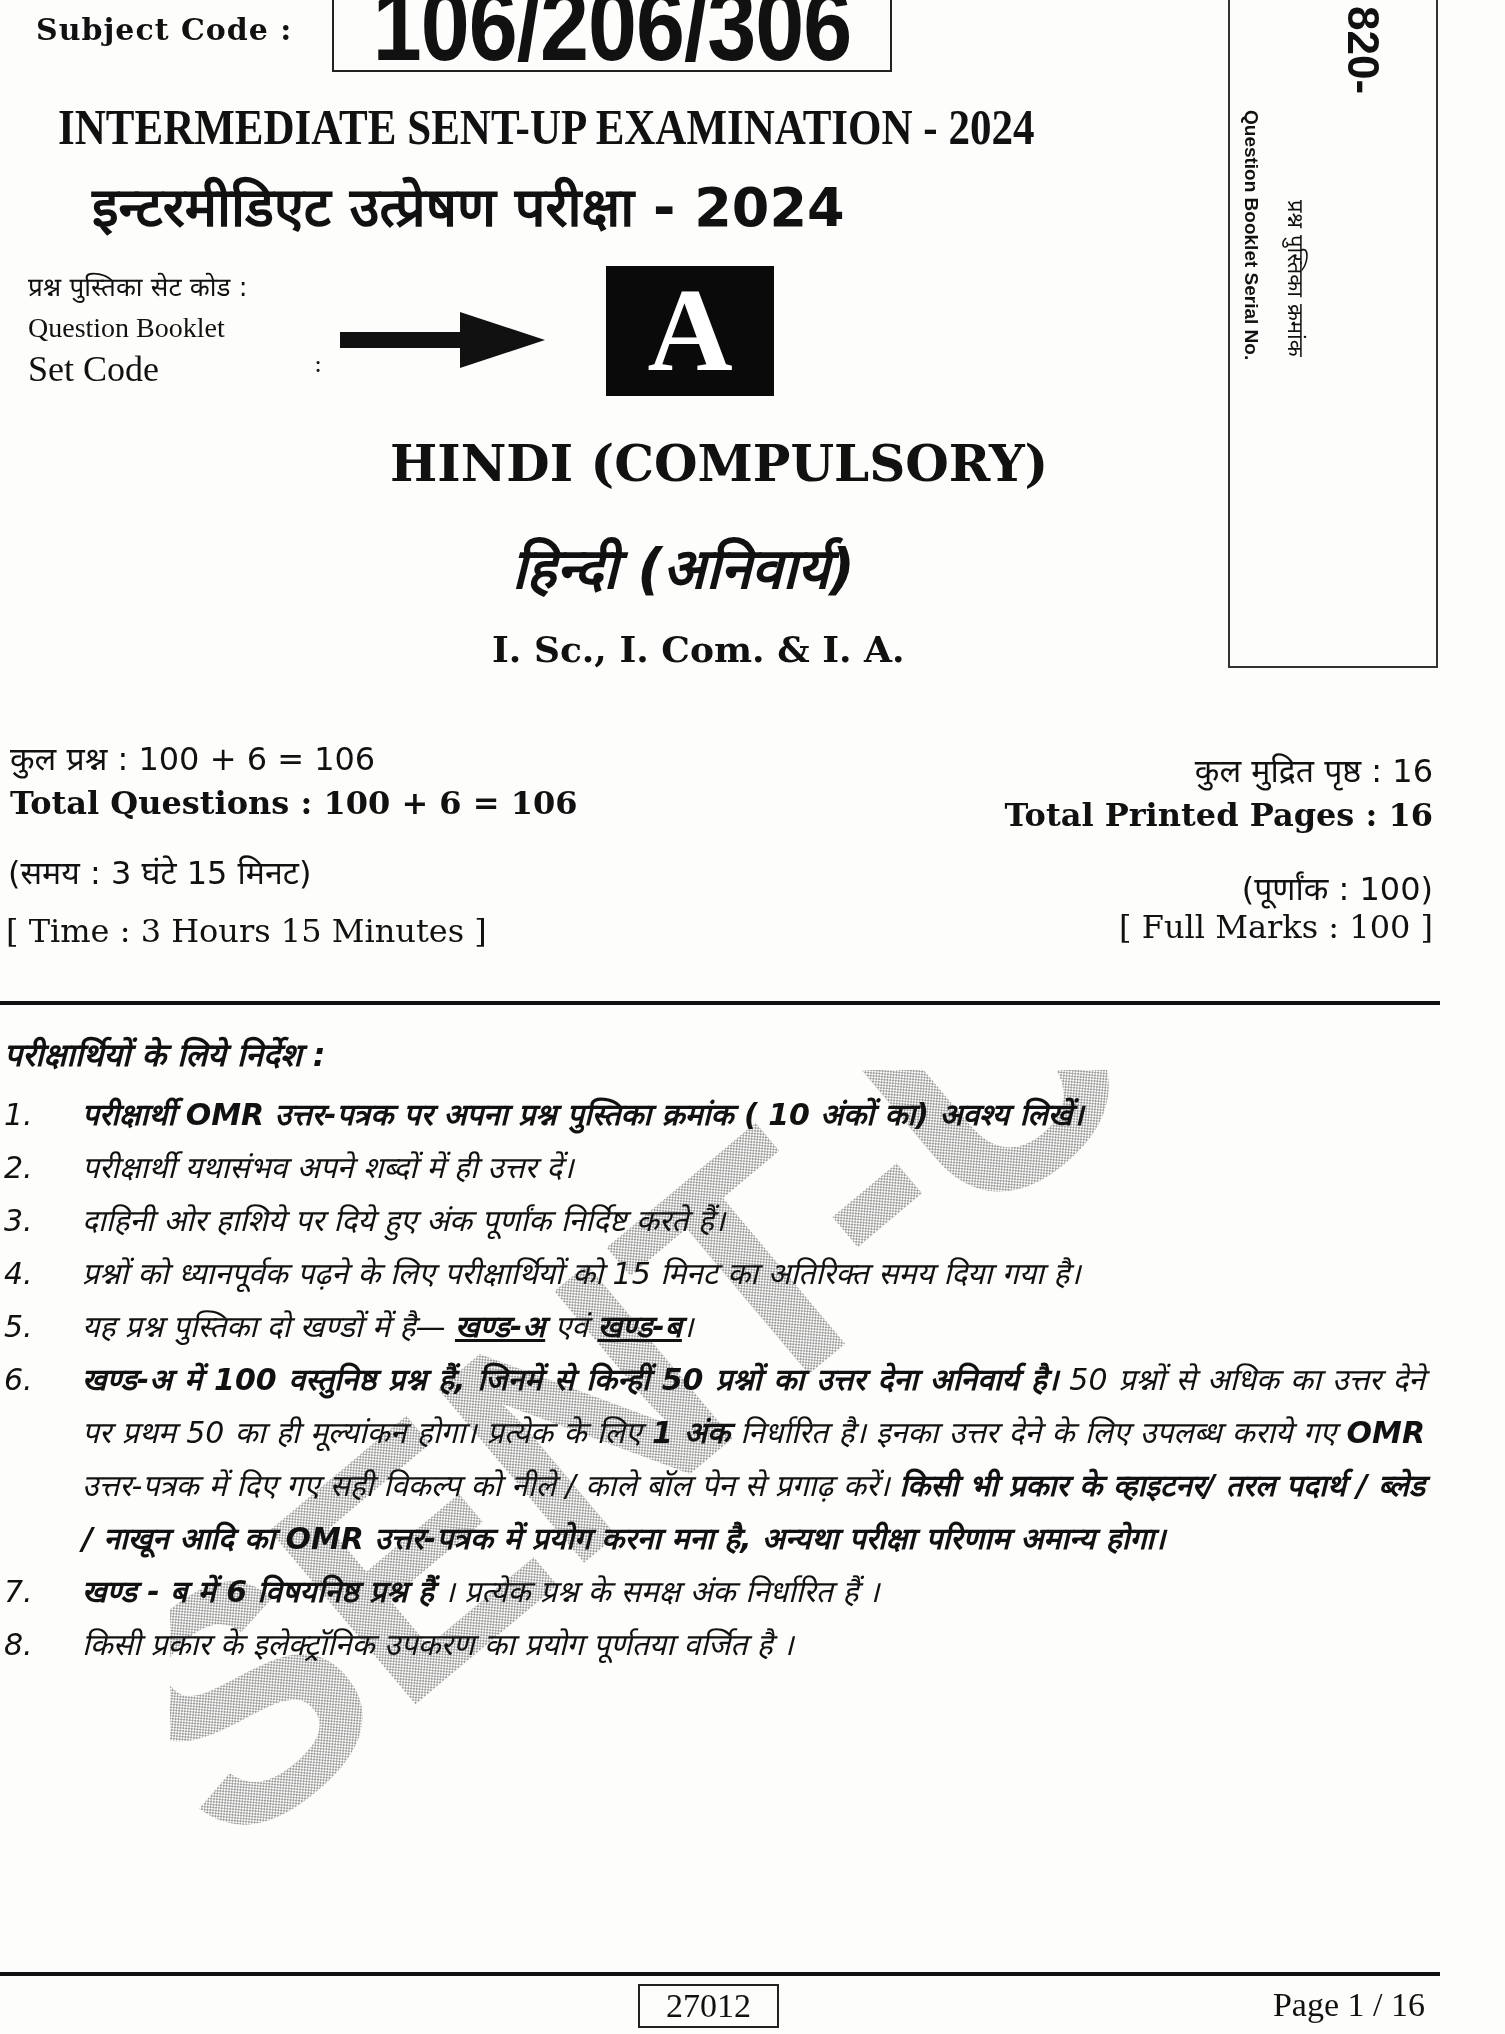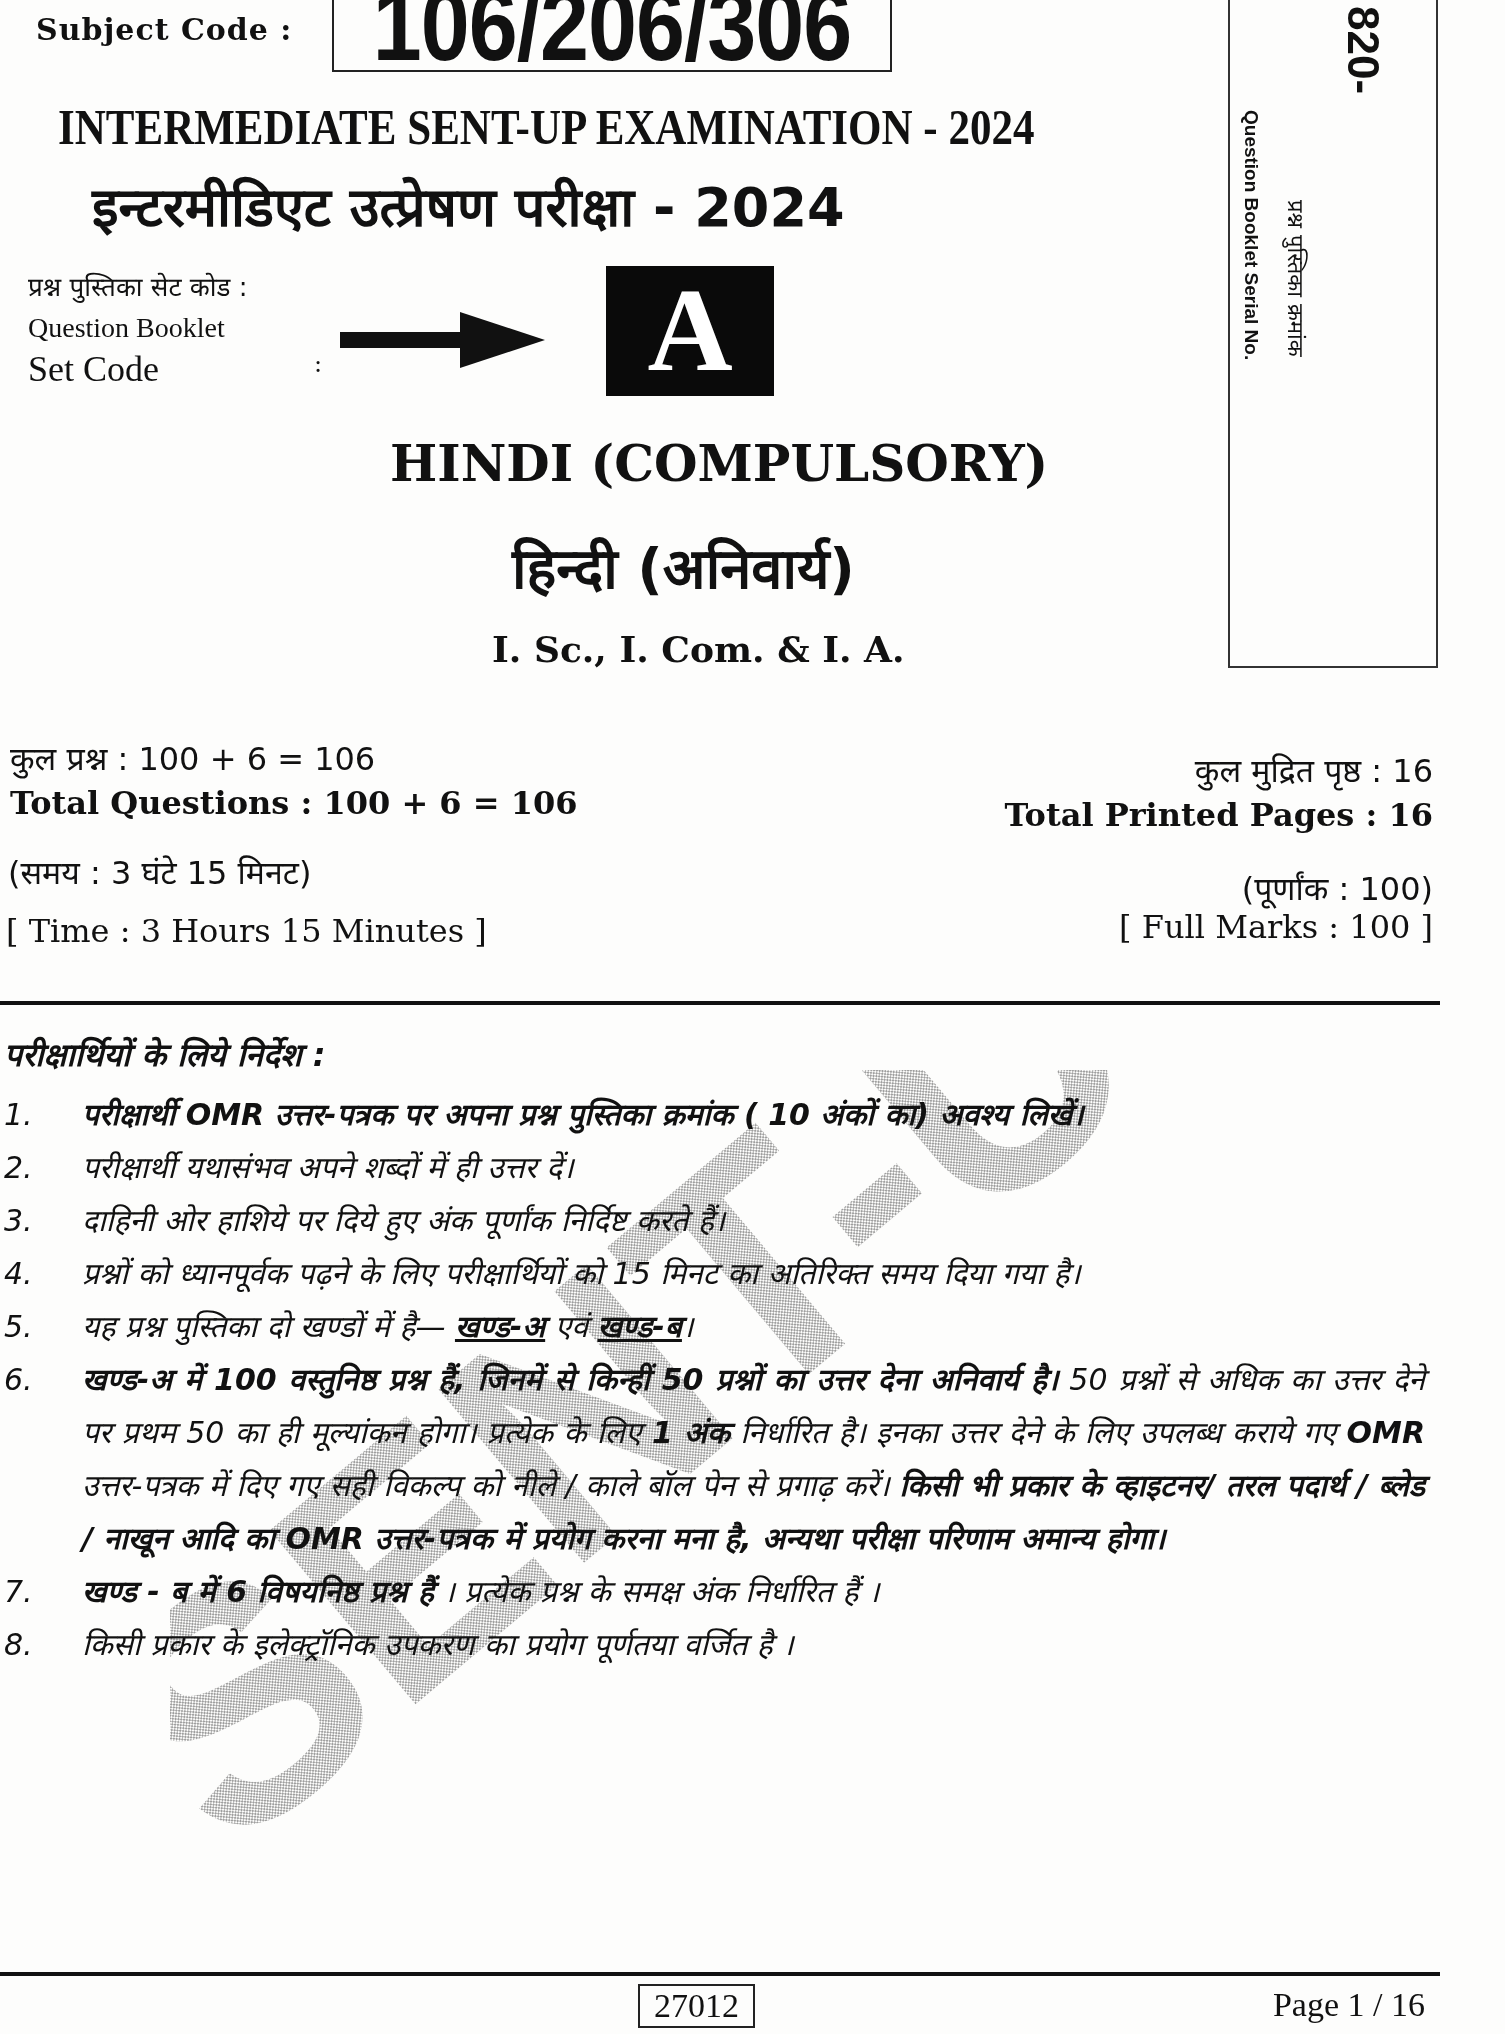--- a/index.html
+++ b/index.html
@@ -14,21 +14,21 @@
   .set-en1 { left:28px; top:312px; font-family:"Liberation Serif", serif; font-size:28px; }
   .set-en2 { left:28px; top:348px; font-family:"Liberation Serif", serif; font-size:36px; }
   .set-colon { left:314px; top:350px; font-size:24px; }
   .arrow { left:340px; top:310px; width:210px; height:60px; }
   .set-box { left:606px; top:266px; width:168px; height:130px; background:#0a0a0a; color:#fff; display:flex; align-items:center; justify-content:center; font-family:"Liberation Serif", serif; font-weight:bold; font-size:118px; }
   .serial-box { left:1228px; top:-4px; width:206px; height:670px; border:2px solid #333; border-top:none; }
   .serial-num { left:1338px; top:6px; writing-mode:vertical-rl; font-family:"Liberation Sans", sans-serif; font-weight:bold; font-size:44px; }
   .serial-hi { left:1280px; top:200px; writing-mode:vertical-rl; font-family:"DejaVu Sans", sans-serif; font-size:22px; }
   .serial-en { left:1240px; top:110px; writing-mode:vertical-rl; font-family:"Liberation Sans", sans-serif; font-weight:bold; font-size:19px; }
   .subj-en { left:390px; top:434px; font-family:"DejaVu Serif", serif; font-weight:bold; font-size:50px; white-space:nowrap; }
-  .subj-hi { left:512px; top:528px; font-family:"DejaVu Sans", sans-serif; font-weight:bold; font-size:56px; white-space:nowrap; }
+  .subj-hi { left:512px; top:528px; font-family:"DejaVu Sans", sans-serif; font-weight:bold; font-size:56px; white-space:nowrap;font-style:italic; }
   .streams { left:492px; top:628px; font-family:"DejaVu Serif", serif; font-weight:bold; font-size:36px; white-space:nowrap; }
   .meta { font-size:32px; white-space:nowrap; }
   .m-hi-l { left:10px; top:736px; font-family:"DejaVu Sans", sans-serif; }
   .m-en-l { left:10px; top:784px; font-family:"DejaVu Serif", serif; font-weight:bold; }
   .m-hi-t { left:8px; top:850px; font-family:"DejaVu Sans", sans-serif; }
   .m-en-t { left:6px; top:912px; font-family:"DejaVu Serif", serif; }
   .m-hi-r { right:72px; top:748px; font-family:"DejaVu Sans", sans-serif; text-align:right; }
   .m-en-r { right:72px; top:796px; font-family:"DejaVu Serif", serif; font-weight:bold; text-align:right; }
   .m-hi-f { right:72px; top:866px; font-family:"DejaVu Sans", sans-serif; text-align:right; }
   .m-en-f { right:72px; top:908px; font-family:"DejaVu Serif", serif; text-align:left; }
@@ -36,21 +36,21 @@
   .instr-head { left:4px; top:1032px; font-family:"DejaVu Sans", sans-serif; font-style:italic; font-weight:bold; font-size:32px; }
   .instr-list { left:0; top:1088px; width:1425px; font-family:"DejaVu Sans", sans-serif; font-style:italic; font-size:30px; line-height:53px; }
   .item { display:flex; }
   .item .num { width:78px; flex:none; padding-left:4px; font-style:italic; }
   .item .txt { flex:1; text-align:justify; }
   .item.bold .txt { font-weight:bold; }
   .ul { text-decoration:underline; font-weight:bold; }
   .b { font-weight:bold; }
   .watermark { left:170px; top:1070px; width:1150px; height:800px; pointer-events:none; }
   .rule-bottom { left:0; top:1972px; width:1440px; height:4px; background:#111; }
-  .footer-code { left:638px; top:1984px; border:2px solid #222; padding:0 14px; font-family:"Liberation Serif", serif; font-size:34px; line-height:40px; }
+  .footer-code { left:638px; top:1984px; border:2px solid #222; padding:0 26px; font-family:"Liberation Serif", serif; font-size:34px; line-height:40px; }
   .footer-page { right:80px; top:1986px; font-family:Liberation Serif, serif; font-size:34px;margin-left:48px; }
 </style>
 </head>
 <body>
 
 <div class="abs subject-label">Subject Code :</div>
 <div class="abs subject-box">
   <span class="subject-code">106/206/306</span>
 </div>
 

